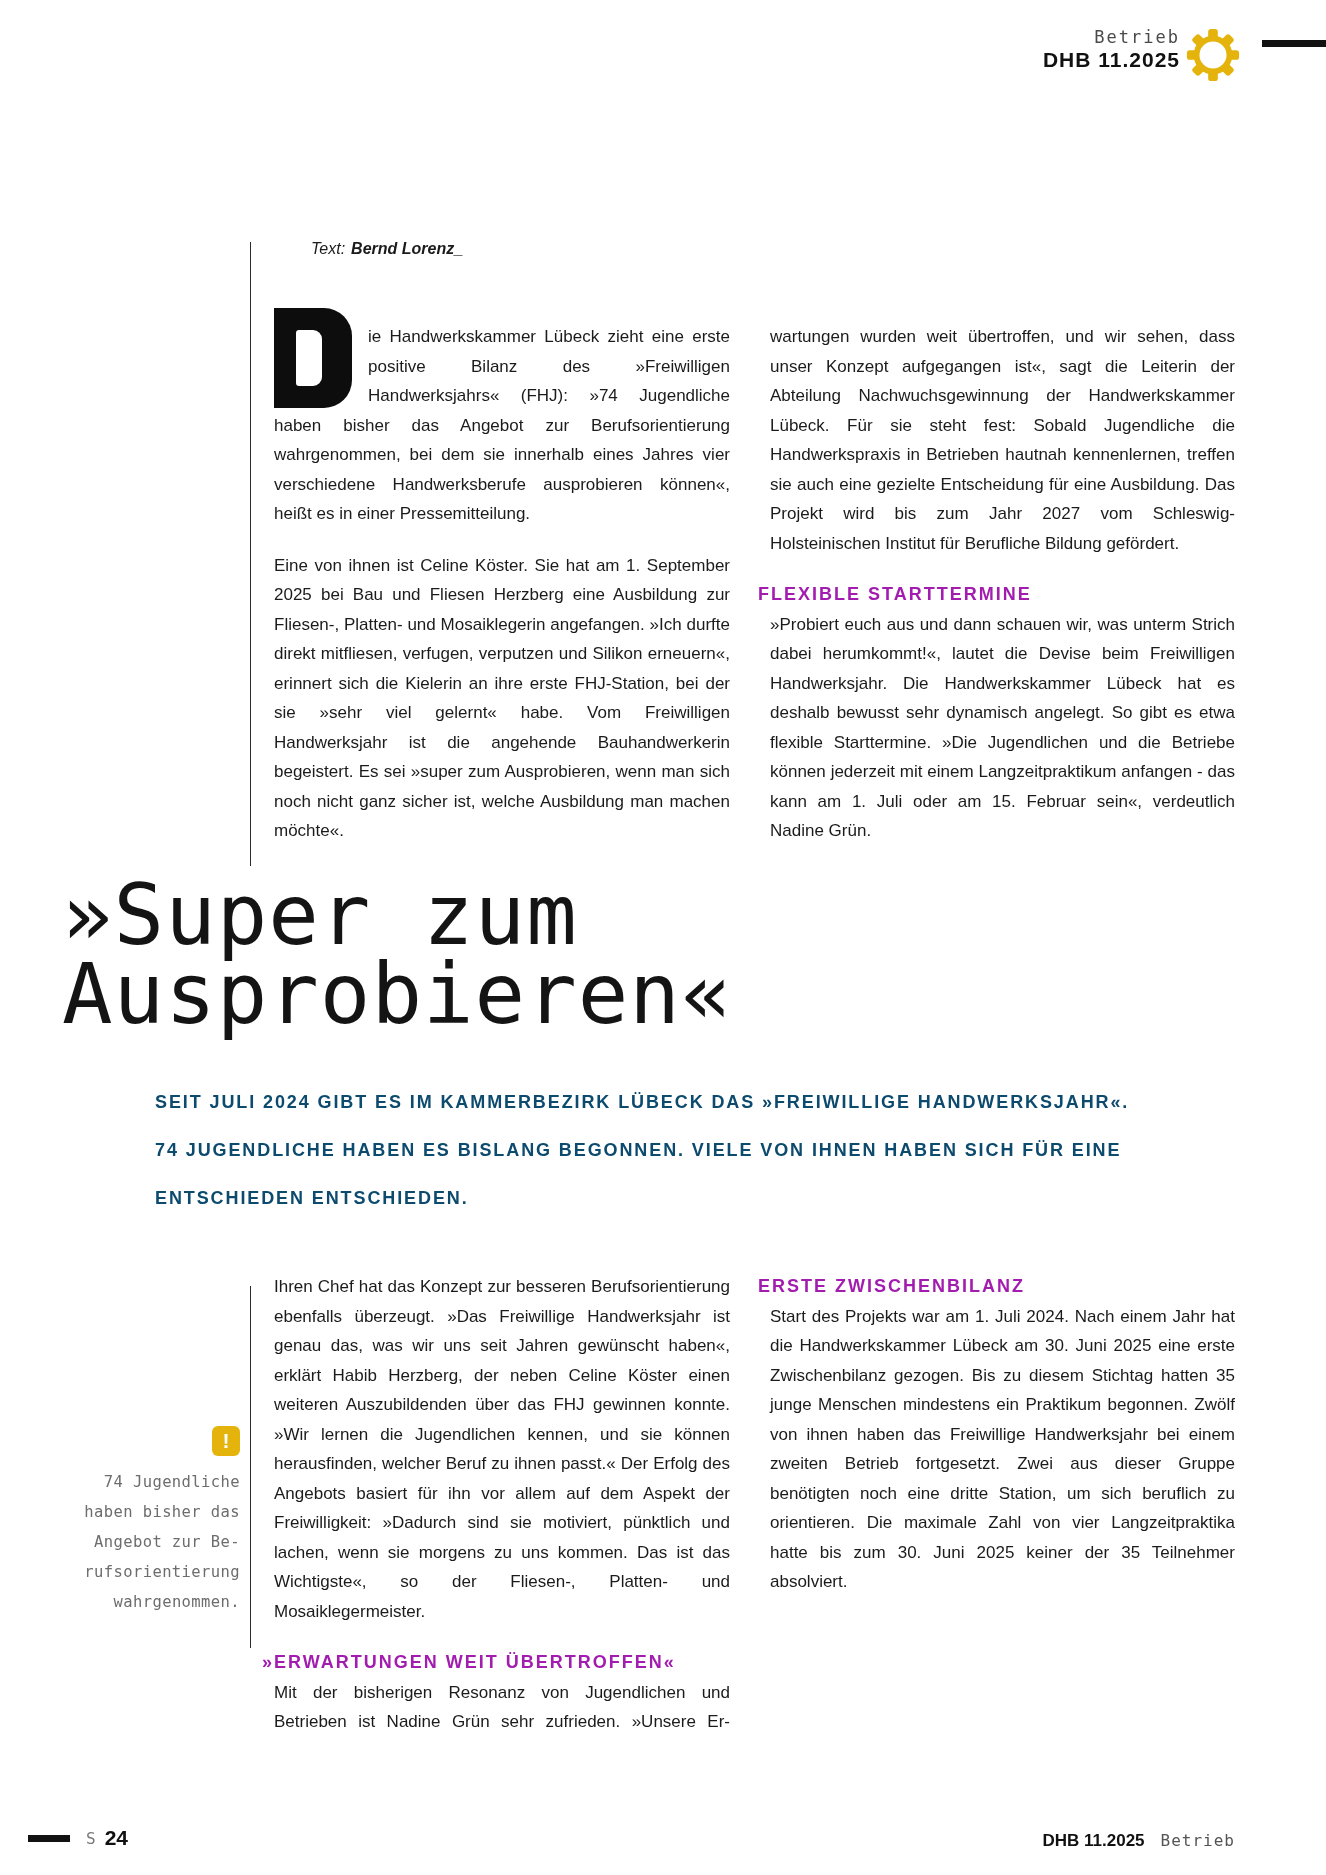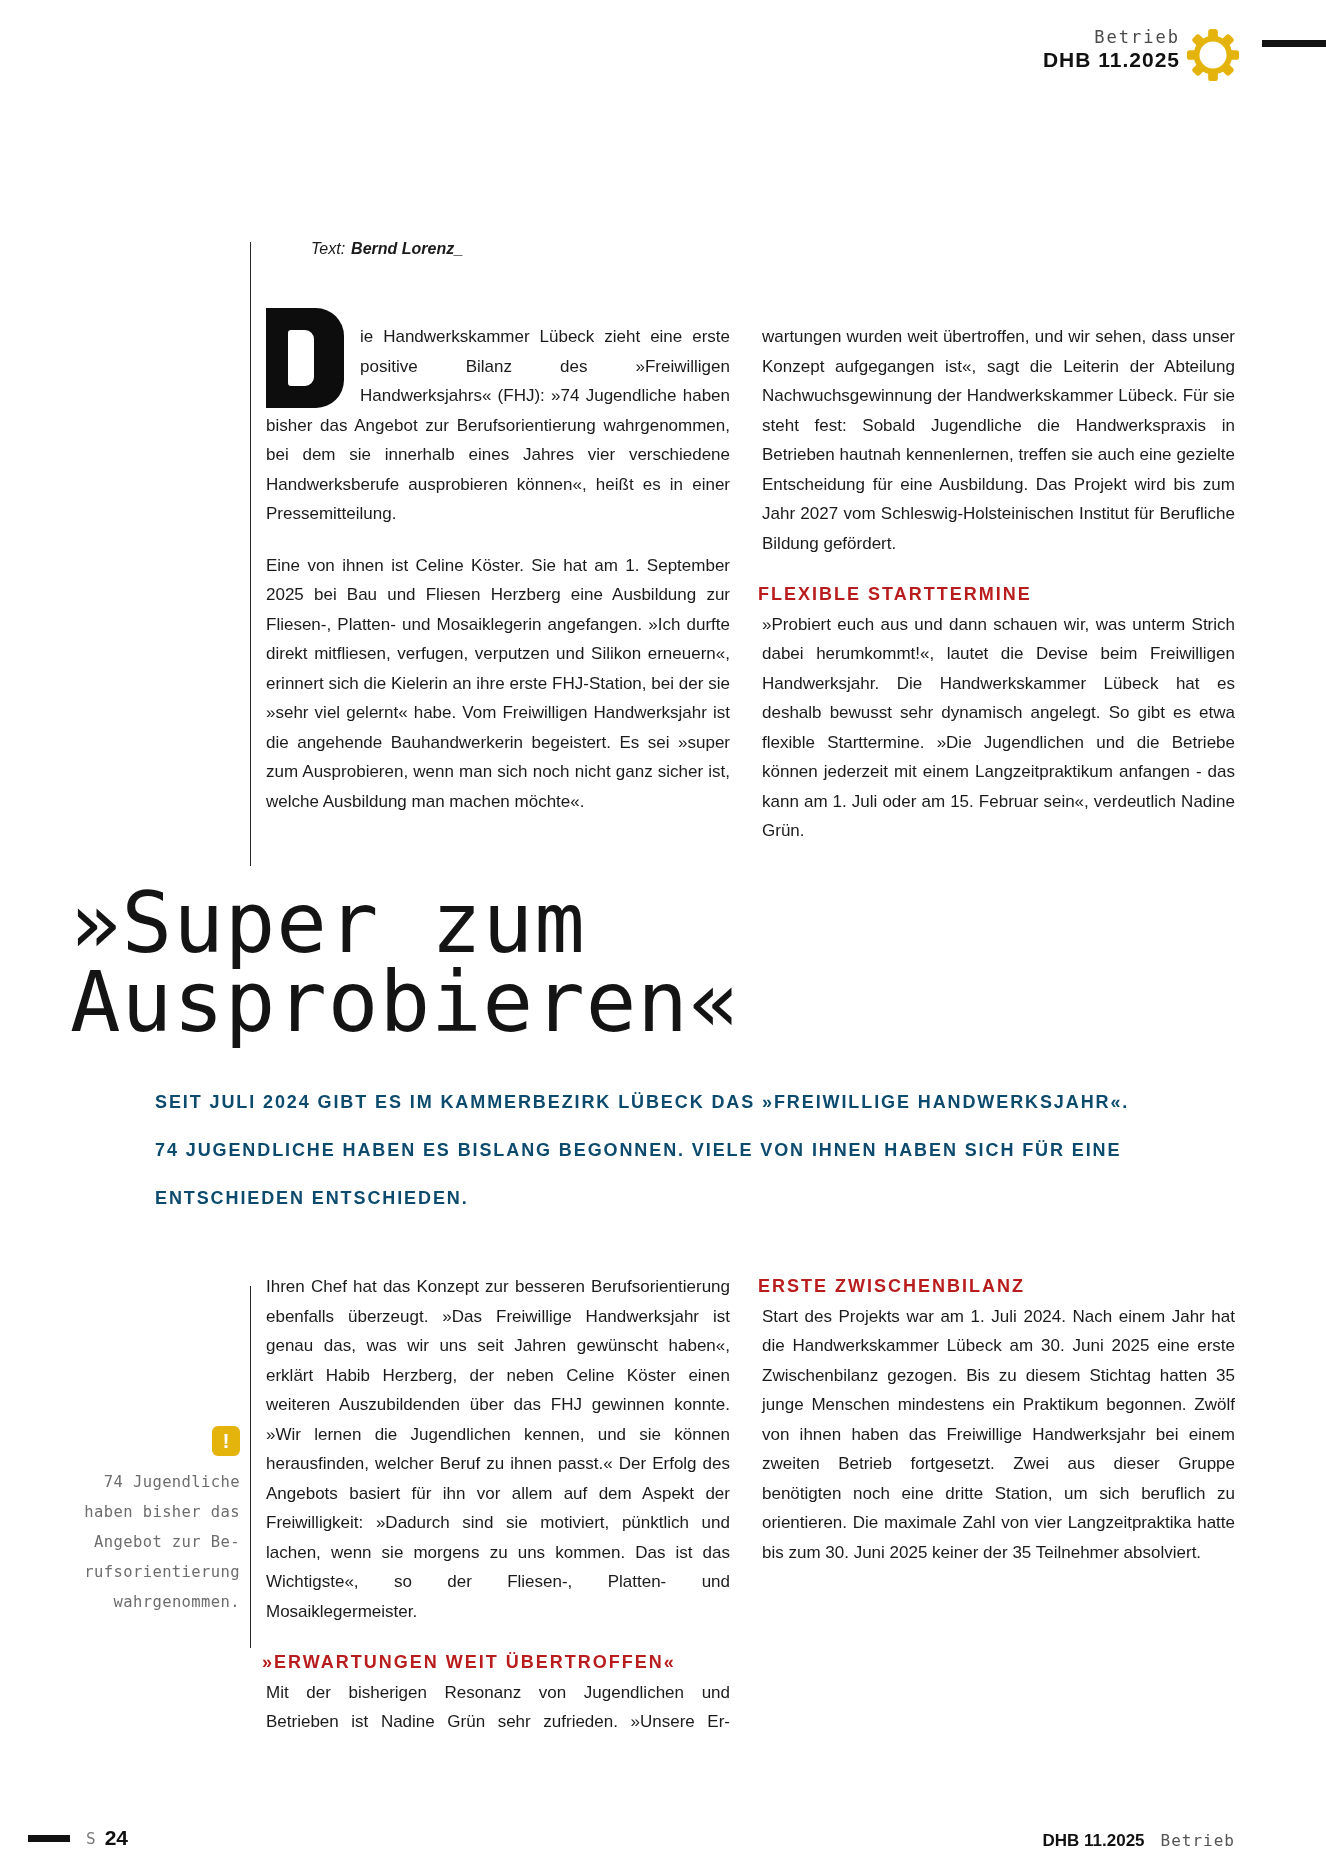--- a/index.html
+++ b/index.html
@@ -25,39 +25,39 @@
   .rule-upper { left:250px; top:242px; height:624px; }
   .rule-lower { left:250px; top:1286px; height:362px; }
 
   
   .col { position:absolute; font-size:17px; line-height:29.5px; color:#1b1b1b; }
   .col.ul { left:262px; top:322px;  width:468px; }
   .col.ur { left:758px; top:322px;  width:477px; }
   .col.ll { left:262px; top:1272px; width:468px; }
   .col.lr { left:758px; top:1272px; width:477px; }
 
-  .col .p { text-align:justify; margin:0 0 22px 4px; hyphens:none; }
+  .col .p { text-align:justify; margin:0 0 22px 12px; hyphens:none; }
   .col .p.jl { text-align-last:justify; }
-  .col .h { font-weight:700; font-size:18px; letter-spacing:2px; line-height:29.5px; margin:0; color:#b91c1c; }
+  .col .h { font-weight:700; font-size:18px; letter-spacing:2px; line-height:29.5px; margin:0; color:#a21caf; }
 
   
   .dropcap { float:left; width:78px; height:80px; margin:2px 16px 0 0; position:relative; }
   .dropcap::before {
     content:""; position:absolute; left:0; top:-16px; width:78px; height:100px;
     background:#0d0d0d; border-radius:0 28px 28px 0;
   }
   .dropcap::after {
     content:""; position:absolute; left:22px; top:6px; width:26px; height:56px;
     background:#ffffff; border-radius:3px 9px 9px 3px;
   }
   .dc-t { position:absolute; font-size:0; color:transparent; }
 
   
   .headline {
-    position:absolute; left:58px; top:872px; margin:12px;
+    position:absolute; left:58px; top:872px; margin:4px;
     font-family:"DejaVu Sans Mono", monospace; font-weight:500;
     font-size:84px; line-height:79px; color:#141414; letter-spacing:1px;
   }
 
   
   .standfirst { position:absolute; left:155px; top:1078px; width:1150px; }
   .sf-line { font-weight:700; font-size:18px; letter-spacing:1.9px; line-height:48px; color:#0c4a6e; white-space:nowrap; }
 
   
   .margin-note { position:absolute; left:40px; top:1426px; width:200px; text-align:right; }

